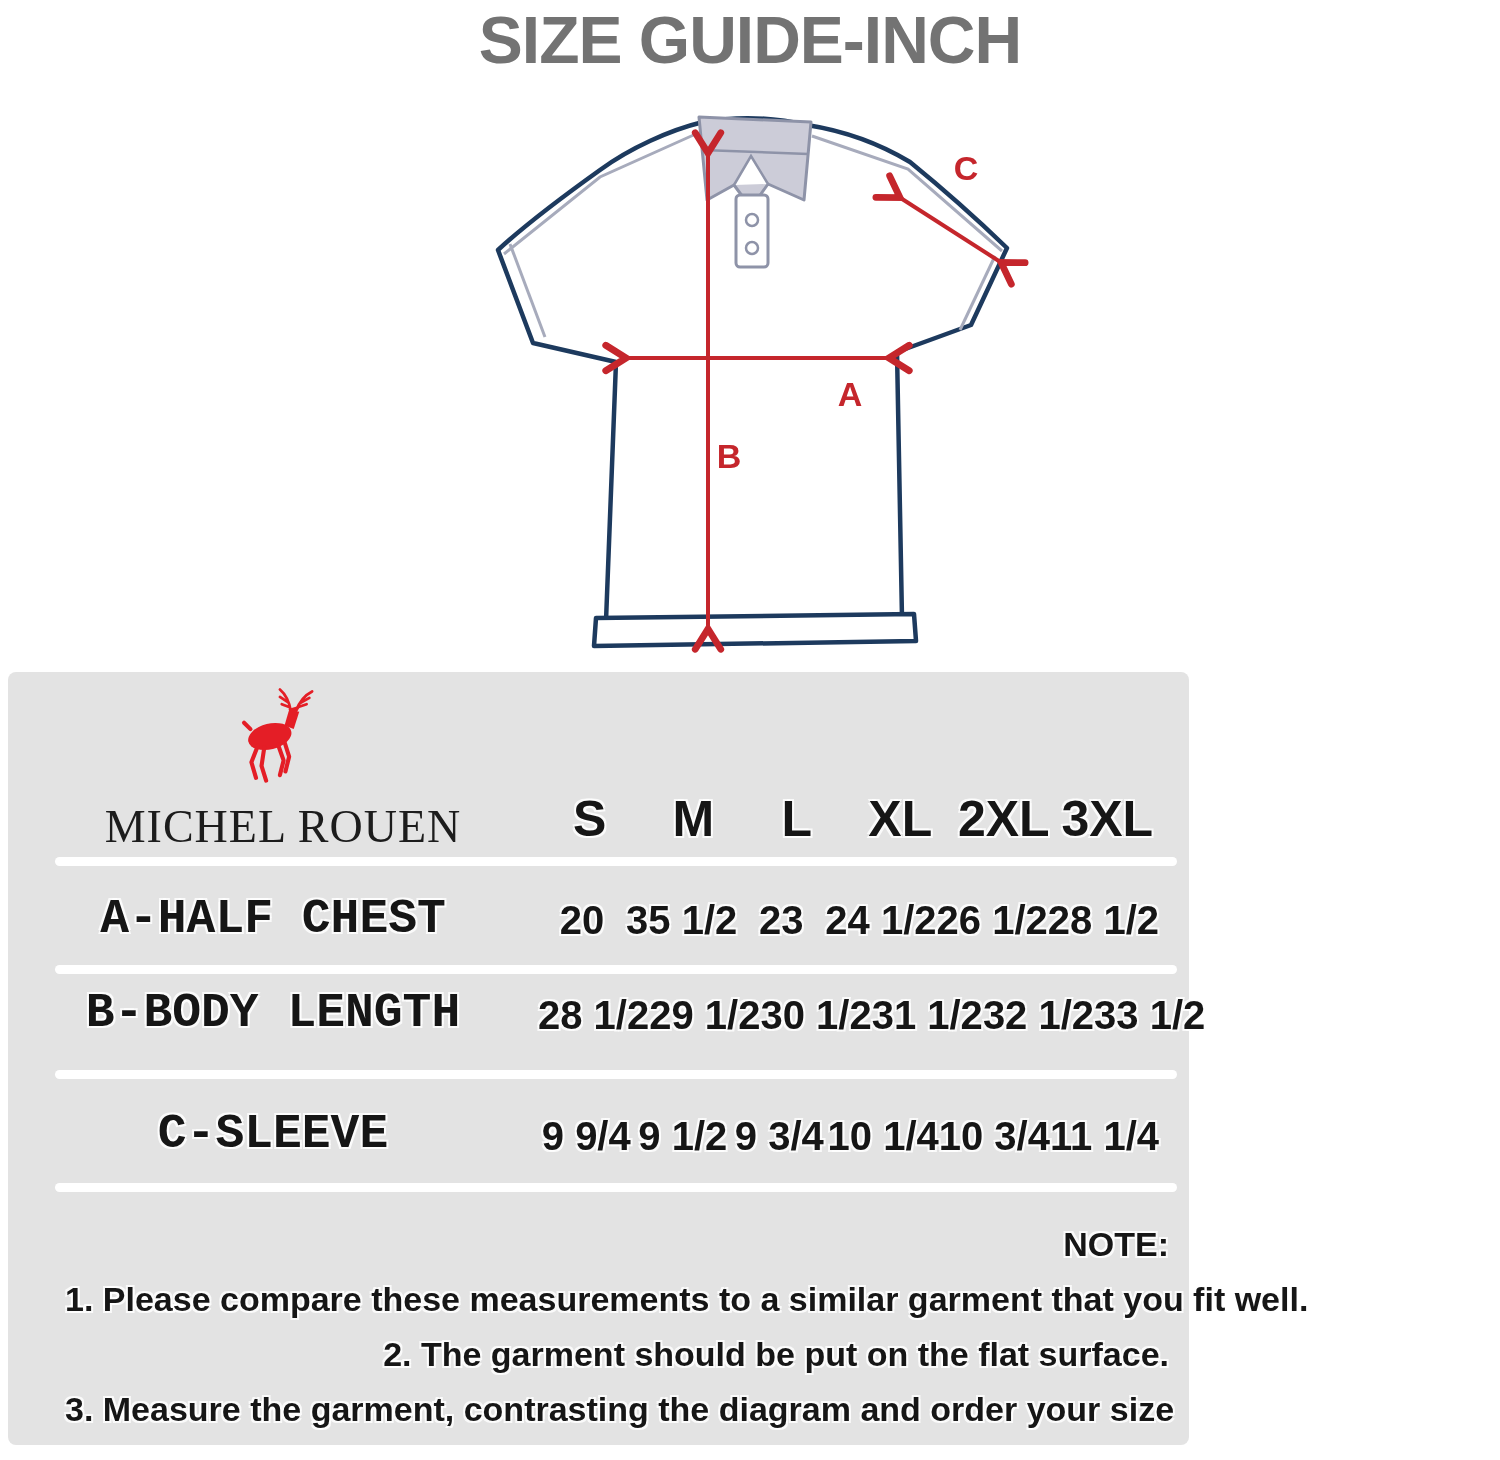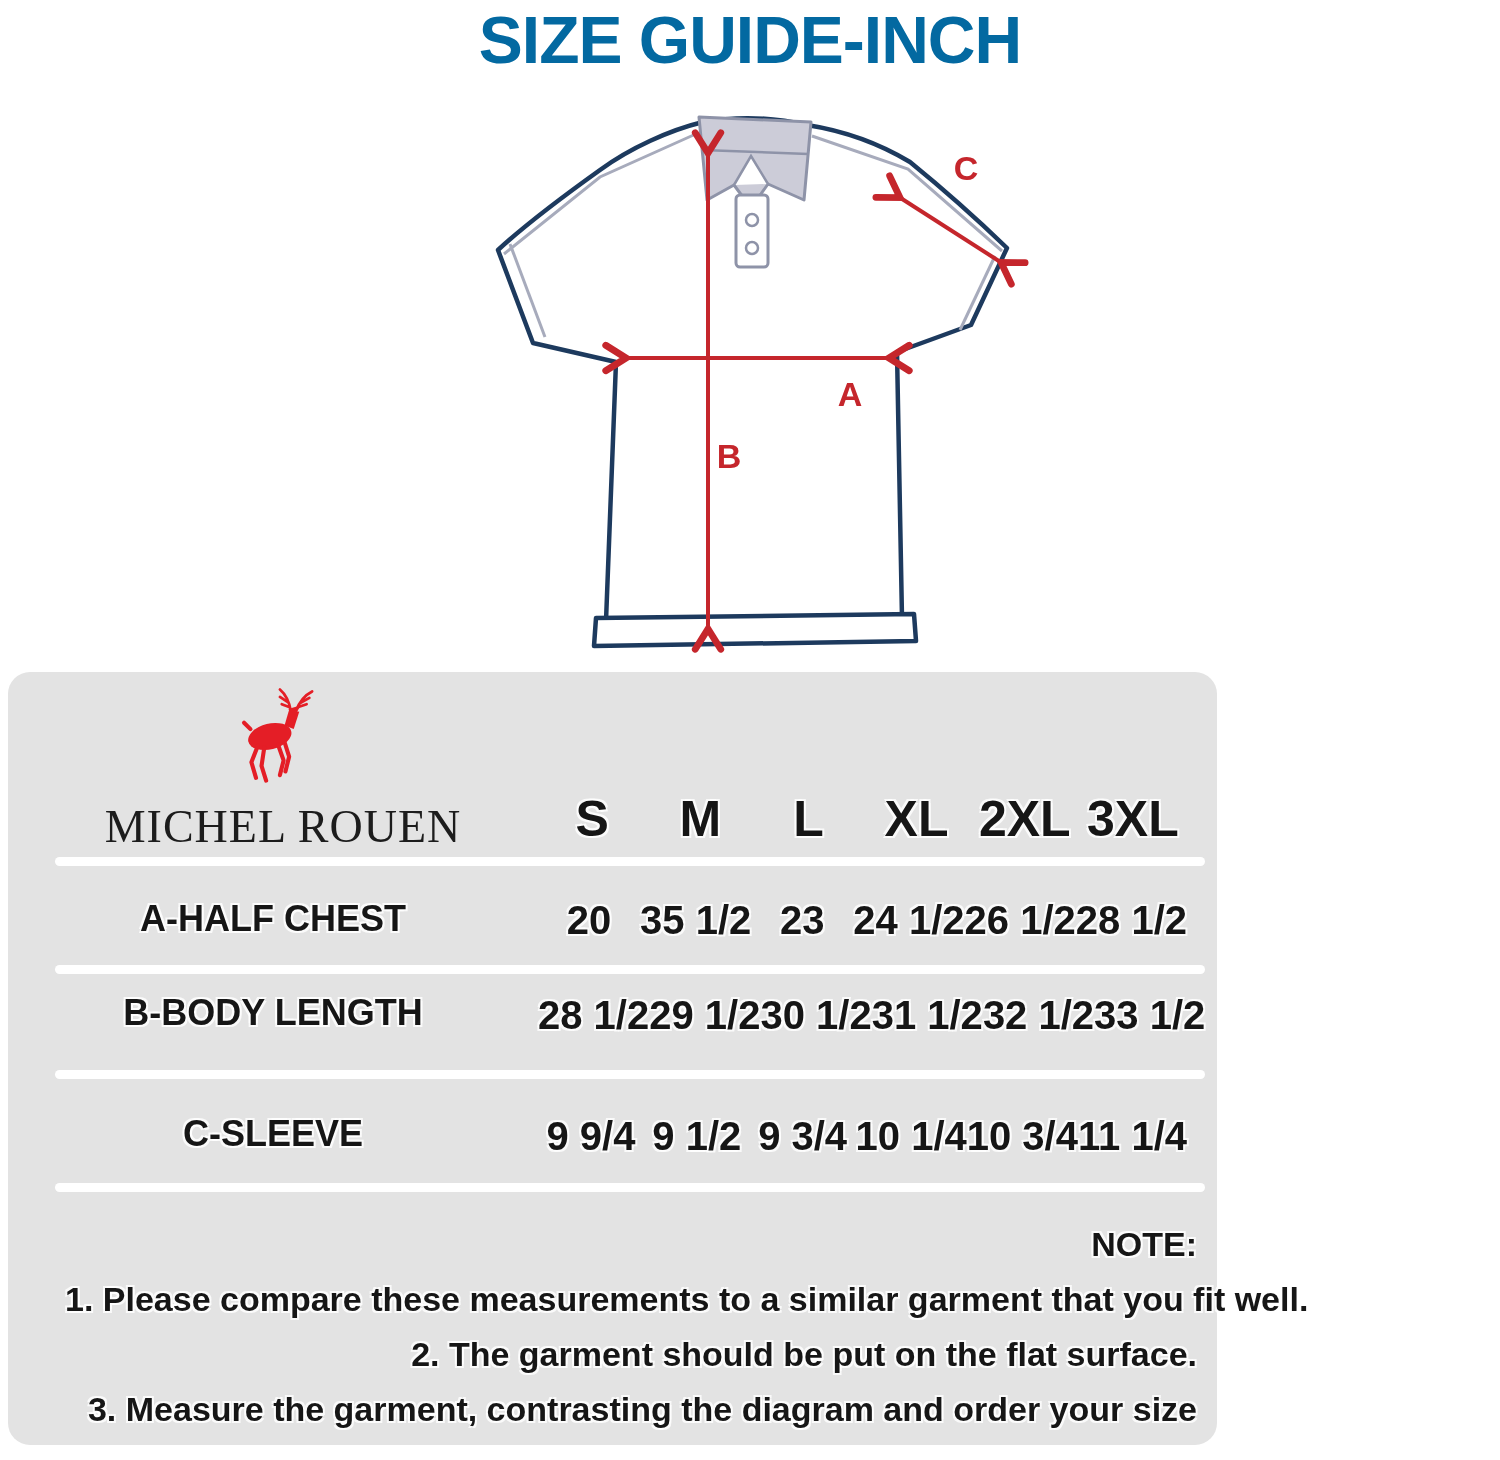--- a/index.html
+++ b/index.html
@@ -2,27 +2,27 @@
 <html><head>
 <meta charset="utf-8">
 <style>
   html,body{margin:0;padding:0;}
   body{
     width:1500px;height:1460px;position:relative;background:#ffffff;
     font-family:"Liberation Sans", sans-serif;color:#161616;overflow:hidden;
   }
   .title{
     position:absolute;top:2px;left:0;width:1500px;text-align:center;
-    font-size:66px;font-weight:800;letter-spacing:-1px;color:#0369a1;
+    font-size:66px;font-weight:800;letter-spacing:-1px;color:#737373;
   }
   .shirt-svg{position:absolute;left:450px;top:100px;width:600px;height:560px;}
 
   .panel{
     position:absolute;left:8px;top:672px;width:1181px;height:773px;
-    background:#e3e3e3;border-radius:22px;padding-left:28px;
+    background:#e3e3e3;border-radius:8px;
   }
   .halo{
     text-shadow:2px 2px 0 rgba(255,255,255,.8),-2px -2px 0 rgba(255,255,255,.8),
                 2px -2px 0 rgba(255,255,255,.8),-2px 2px 0 rgba(255,255,255,.8);
   }
   .deer{position:absolute;left:225px;top:14px;width:92px;height:112px;}
   .brand{
     position:absolute;left:30px;top:128px;width:490px;text-align:center;
     font-family:"Liberation Serif", serif;font-size:46px;letter-spacing:1px;color:#1c1c1c;
   }
@@ -31,21 +31,21 @@
     display:grid;grid-template-columns:repeat(6,1fr);align-items:end;
     text-align:center;font-size:50px;font-weight:700;
   }
   .sep{position:absolute;left:47px;right:12px;height:9px;background:#ffffff;border-radius:5px;}
   .sep1{top:185px}.sep2{top:293px}.sep3{top:398px}.sep4{top:511px}
   .t-row{
     position:absolute;left:0;right:30px;display:grid;
     grid-template-columns:530px repeat(6,1fr);align-items:center;text-align:center;
   }
   .rowA{top:194px;height:99px}.rowB{top:290px;height:96px}.rowC{top:407px;height:104px}
-  .t-row .lbl{font-size:36px;font-weight:700;padding-top:6px;}
+  .t-row .lbl{font-size:48px;font-weight:700;padding-top:6px;font-family:Liberation Mono, monospace;}
   .t-row .val{font-size:40px;font-weight:700;padding-top:10px;white-space:nowrap;}
   .notes{
     position:absolute;left:57px;top:545px;right:20px;
     font-size:34px;font-weight:700;line-height:55px;white-space:nowrap;
   }
   .notes div{height:55px;text-align:right;}
 </style>
 </head>
 <body>
 

